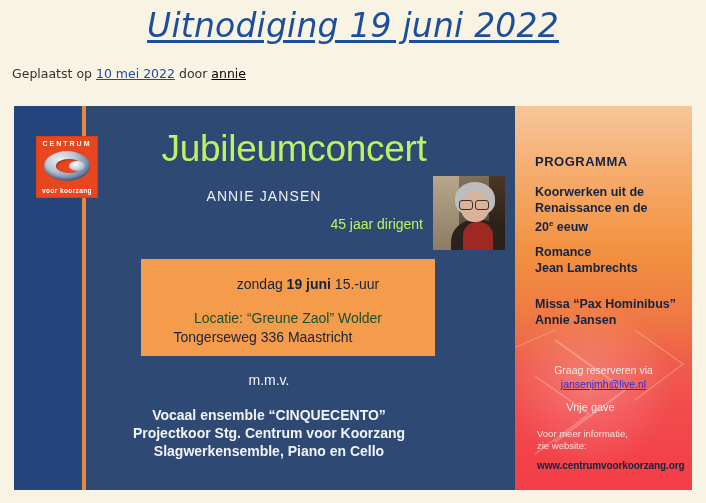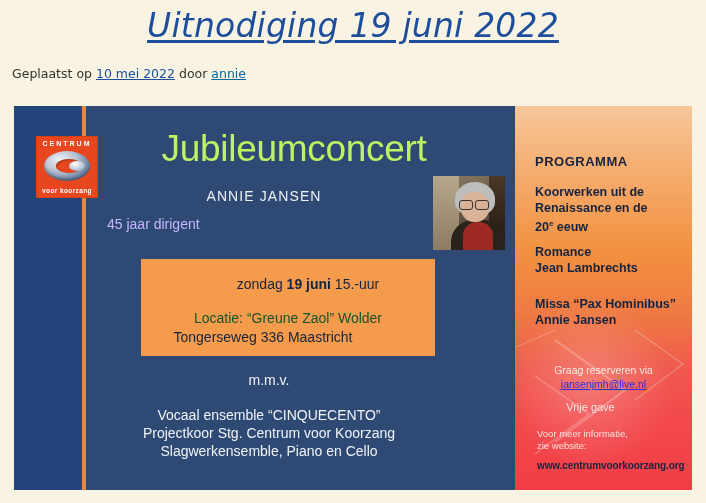--- a/index.html
+++ b/index.html
@@ -23,21 +23,21 @@
     text-underline-offset:3px;
     white-space:nowrap;
   }
   .post-meta{
     position:absolute;left:12px;top:66px;
     font-size:12.5px;color:#33332e;
     font-family:"DejaVu Sans", sans-serif;
   }
   .post-meta a{text-decoration:underline;}
   .link-date{color:#1c4e9c;}
-  .link-author{color:#0369a1;}
+  .link-author{color:#000000;}
 
   
   .poster{
     position:absolute;left:14px;top:106px;
     width:678px;height:384px;
     background:#2e4a74;
     overflow:hidden;
   }
   .poster-left{
     position:absolute;left:0;top:0;width:501px;height:384px;
@@ -92,22 +92,22 @@
     color:#bef264;
     font-family:"Liberation Sans", sans-serif;
     font-size:37px;font-weight:400;letter-spacing:-.3px;
     text-align:center;
   }
   .subname{
     position:absolute;left:85px;top:82px;width:330px;text-align:center;
     color:#eef1f6;font-size:14px;letter-spacing:1.1px;
   }
   .subrole{
-    position:absolute;left:93px;top:110px;width:330px;text-align:left;
-    color:#c4b5fd;font-size:14px;
+    position:absolute;left:79px;top:110px;width:330px;text-align:right;
+    color:#bef264;font-size:14px;
   }
   .portrait{
     position:absolute;left:419px;top:70px;width:72px;height:74px;
     background:linear-gradient(160deg,#8b7a63 0%,#6d5f4c 40%,#3a3028 100%);
     overflow:hidden;
   }
   .p-wall{position:absolute;left:0;top:0;width:26px;height:74px;background:linear-gradient(180deg,#b6a68c,#8d7c63);}
   .p-door{position:absolute;right:0;top:0;width:16px;height:74px;background:linear-gradient(180deg,#4a3726,#1f1710);}
   .p-hair{position:absolute;left:22px;top:6px;width:40px;height:34px;border-radius:50% 50% 42% 42%;background:#bdbdbb;}
   .p-face{position:absolute;left:28px;top:16px;width:28px;height:30px;border-radius:46%;background:#d9b29a;}
@@ -133,21 +133,21 @@
     position:absolute;left:0;top:70px;width:244px;text-align:center;
     color:#15243d;font-size:14px;
   }
 
   .mmv{
     position:absolute;left:60px;top:266px;width:390px;text-align:center;
     color:#f0f3f8;font-size:14px;
   }
   .ensembles{
     position:absolute;left:40px;top:300px;width:430px;text-align:center;
-    color:#f0f3f8;font-size:14px;line-height:18px;
+    color:#f0f3f8;font-size:14px;line-height:18px;font-weight:bold;
   }
 
   
   .panel{
     position:absolute;left:501px;top:0;width:177px;height:384px;
     background:linear-gradient(180deg,
        #f6c79a 0%,
        #f5ab6c 18%,
        #f2913f 38%,
        #ef7a43 54%,

